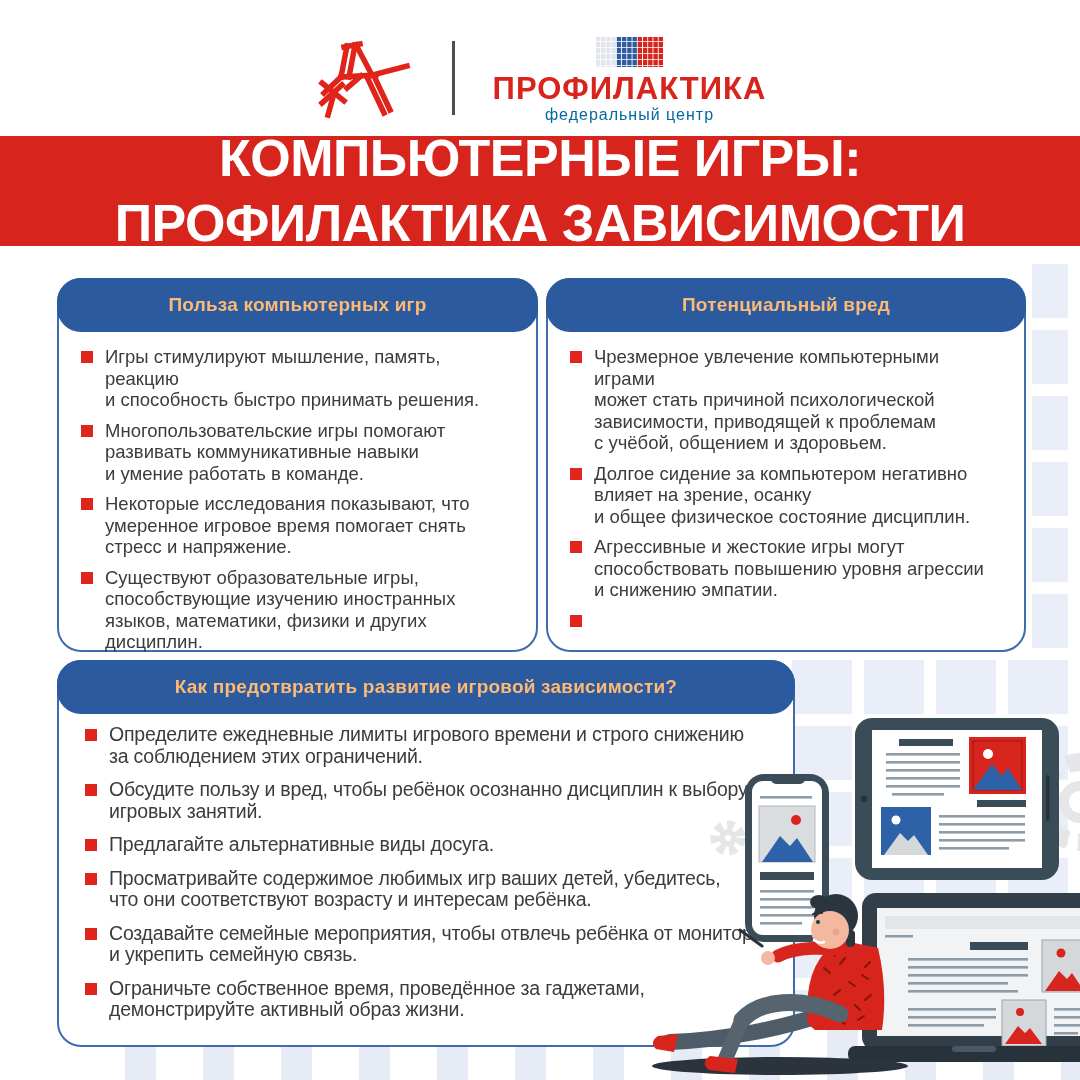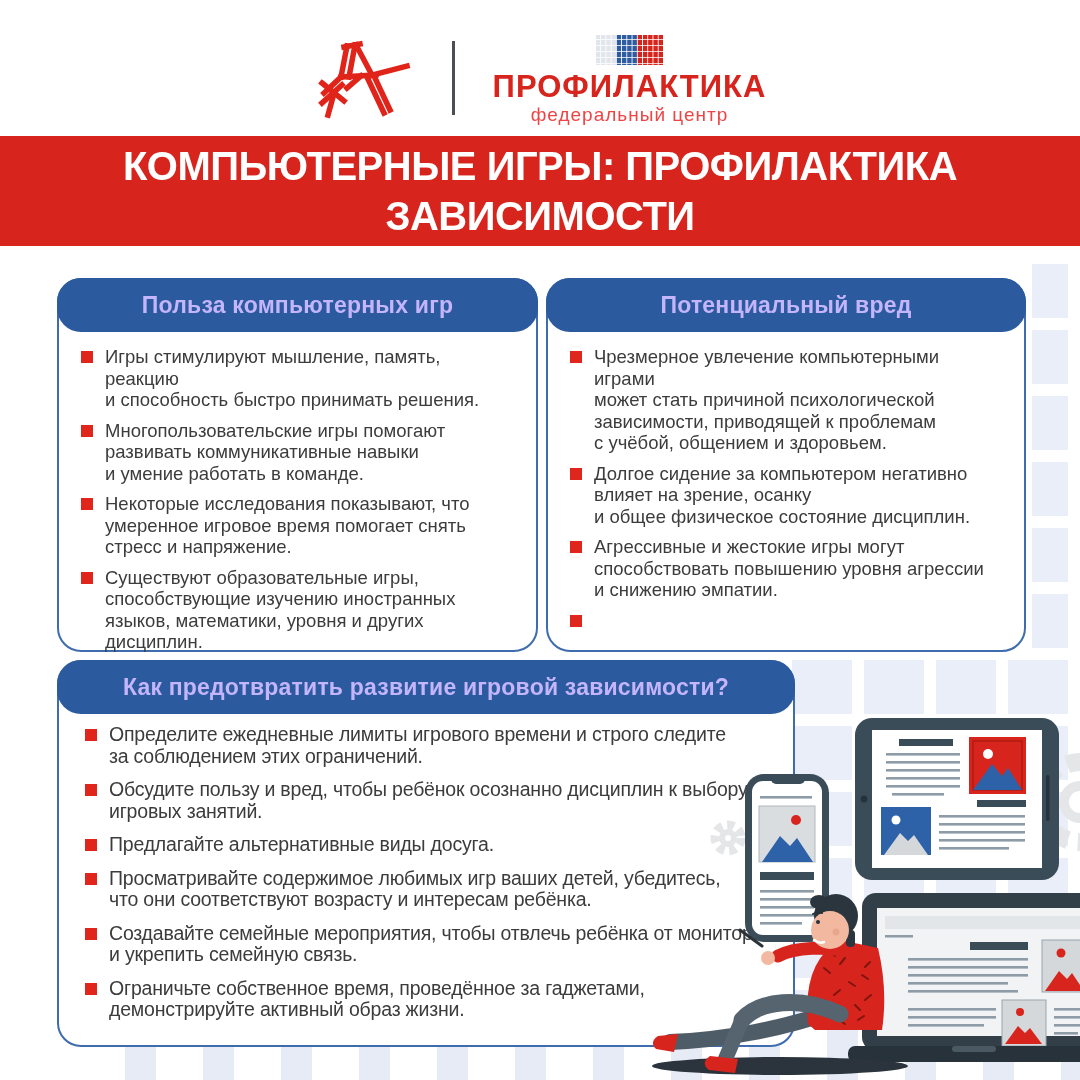--- a/index.html
+++ b/index.html
@@ -8,36 +8,36 @@
 
   
   .bg-deco{position:absolute;left:0;top:0;z-index:0;}
 
   
   .header{position:absolute;left:0;top:0;width:100%;height:156px;z-index:1;
           display:flex;align-items:center;justify-content:center;gap:38px;}
   .brand-divider{width:3px;height:74px;background:#4b4f54;}
   .brand{display:flex;flex-direction:column;align-items:center;gap:3px;}
   .brand-title{font-size:31px;font-weight:bold;color:#d7251d;letter-spacing:1px;line-height:1;}
-  .brand-subtitle{font-size:19px;color:#ef4444;letter-spacing:1px;line-height:1;}
+  .brand-subtitle{font-size:16px;color:#0369a1;letter-spacing:1px;line-height:1;}
 
   
   .banner{position:absolute;left:0;top:136px;width:100%;height:110px;background:#d7251d;z-index:1;
           display:flex;align-items:center;justify-content:center;}
-  .banner-title{color:#ffffff;font-weight:bold;font-size:40px;line-height:1.25;text-align:center;
+  .banner-title{color:#ffffff;font-weight:bold;font-size:52px;line-height:1.25;text-align:center;
                 max-width:900px;letter-spacing:-0.5px;text-transform:uppercase;}
 
   
   .card{position:absolute;background:#ffffff;border:2px solid #3f6cae;border-radius:24px;z-index:2;box-sizing:border-box;}
   .card-benefits{left:57px;top:278px;width:481px;height:374px;}
   .card-harm{left:546px;top:278px;width:480px;height:374px;}
   .card-prevention{left:57px;top:660px;width:738px;min-height:300px;}
   .card-header{position:absolute;top:-2px;left:-2px;right:-2px;height:54px;background:#2b5a9e;border-radius:24px;
                display:flex;align-items:center;justify-content:center;}
-  .card-title{color:#c4b5fd;font-weight:bold;font-size:23px;letter-spacing:0.2px;}
+  .card-title{color:#fdba74;font-weight:bold;font-size:19px;letter-spacing:0.2px;}
   .card-body{list-style:none;margin:0;padding:66px 22px 12px 22px;}
   .bullet-item{display:flex;gap:12px;margin-bottom:9px;}
   .bullet-square{width:12px;height:12px;background:#e0251c;margin-top:5px;flex:0 0 12px;}
   .bullet-text{font-size:18.5px;color:#3c3c3c;line-height:21.5px;white-space:pre-line;}
   .card-prevention .card-body{padding:62px 14px 12px 26px;}
   .card-prevention .bullet-item{margin-bottom:12px;}
   .card-prevention .bullet-text{font-size:19.5px;line-height:21.5px;letter-spacing:-0.2px;}
 
   
   .illustration{position:absolute;left:640px;top:690px;z-index:3;}
@@ -124,21 +124,21 @@
           <span class="bullet-square"></span>
           <span class="bullet-text">Некоторые исследования показывают, что
 умеренное игровое время помогает снять
 стресс и напряжение.</span>
         </li>
 
         <li class="bullet-item">
           <span class="bullet-square"></span>
           <span class="bullet-text">Существуют образовательные игры,
 способствующие изучению иностранных
-языков, математики, уровня и других
+языков, математики, физики и других
 дисциплин.</span>
         </li>
       </ul>
   </section>
 
   <section class="card card-harm">
     <div class="card-header">
       <span class="card-title">Потенциальный вред</span>
     </div>
     <ul class="card-body">
@@ -172,21 +172,21 @@
   </section>
 
   <section class="card card-prevention">
     <div class="card-header">
       <span class="card-title">Как предотвратить развитие игровой зависимости?</span>
     </div>
     <ul class="card-body">
 
         <li class="bullet-item">
           <span class="bullet-square"></span>
-          <span class="bullet-text">Определите ежедневные лимиты игрового времени и строго следите
+          <span class="bullet-text">Определите ежедневные лимиты игрового времени и строго снижению
 за соблюдением этих ограничений.</span>
         </li>
 
         <li class="bullet-item">
           <span class="bullet-square"></span>
           <span class="bullet-text">Обсудите пользу и вред, чтобы ребёнок осознанно дисциплин к выбору
 игровых занятий.</span>
         </li>
 
         <li class="bullet-item">

